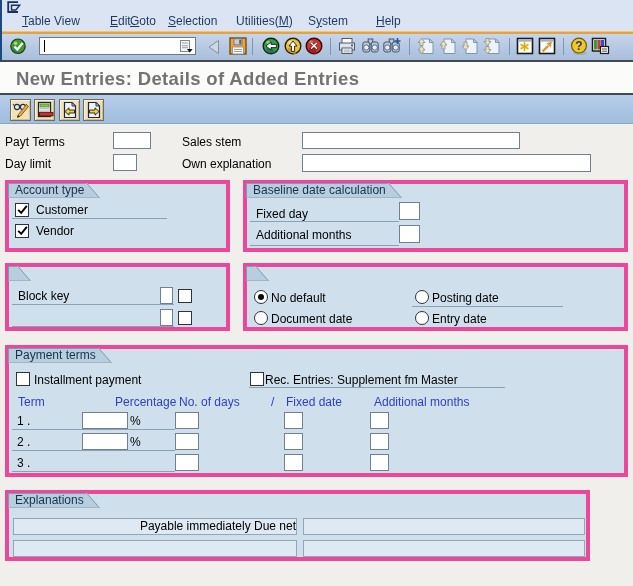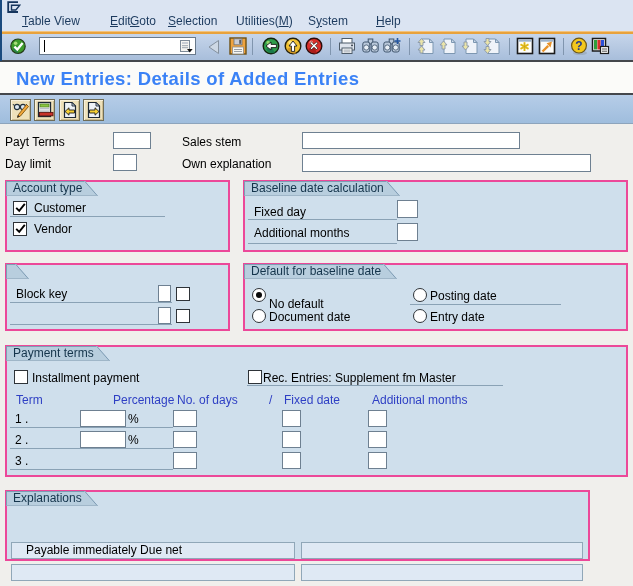--- a/index.html
+++ b/index.html
@@ -17,40 +17,40 @@
   #orangebar { position:absolute; left:0; top:31px; width:633px; height:3px; background:#e8a23c; border-top:1px solid #f3c37d; }
   #toolbar { position:absolute; left:0; top:34px; width:633px; height:26px; background:linear-gradient(#c6d5ea,#a8bedb); }
   #toolbar-rule { position:absolute; left:0; top:60px; width:633px; height:2px; background:#44474c; }
   .tbi { position:absolute; top:3px; }
   .tbsep { position:absolute; top:4px; width:1px; height:17px; background:#8095ae; }
   #cmdfield { position:absolute; left:39px; top:3px; width:157px; height:18px; background:#fff; border:1px solid #68798b; }
   #cmdcaret { position:absolute; left:4px; top:2px; width:1px; height:12px; background:#000; }
   #cmdicon { position:absolute; right:2px; top:2px; }
 
   #titlebar { position:absolute; left:0; top:62px; width:633px; height:31px; background:#fbfbf9; }
-  #titlebar .title { position:absolute; left:16px; top:6px; font-size:18.5px; font-weight:bold; color:#3b82f6; letter-spacing:0.35px; }
+  #titlebar .title { position:absolute; left:16px; top:6px; font-size:18.5px; font-weight:bold; color:#737373; letter-spacing:0.35px; }
   #title-rule { position:absolute; left:0; top:93px; width:633px; height:2px; background:#44474c; }
 
   #apptoolbar { position:absolute; left:0; top:95px; width:633px; height:29px; background:linear-gradient(#b6cde8,#9fbddd); border-bottom:1px solid #8da4bc; }
   .abtn { position:absolute; top:4px; width:21px; height:22px; background:#eee1bb; border:1px solid #6f6d58; box-shadow:inset 1px 1px 0 #f9f1dc, inset -1px -1px 0 #cdbd92; display:flex; align-items:center; justify-content:center; }
 
   
   #content { position:absolute; left:0; top:125px; width:633px; height:461px; }
   .lb { position:absolute; font-size:12px; color:#000; white-space:nowrap; line-height:14px; }
   .bh { color:#2e3fc4; }
   .fld { position:absolute; background:#fff; border:1px solid #6e8091; }
-  .dfld { position:absolute; background:#dfe9f4; border:1px solid #90a7b8; font-size:12px; line-height:15px; padding-left:14px; white-space:nowrap; overflow:hidden;margin-top:26px; }
+  .dfld { position:absolute; background:#dfe9f4; border:1px solid #90a7b8; font-size:12px; line-height:15px; padding-left:14px; white-space:nowrap; overflow:hidden; }
   .hr { position:absolute; height:1px; background:#8aa2b5; }
   .cb { position:absolute; width:14px; height:14px; background:#fff; border:1px solid #2e3338; }
   .cb svg { position:absolute; left:0; top:-1px; visibility:hidden; }
   .cb.checked svg { visibility:visible; }
   .rb { position:absolute; width:14px; height:14px; border-radius:50%; background:#fff; border:1px solid #2e3338; }
   .rb.selected::after { content:''; position:absolute; left:3px; top:3px; width:6px; height:6px; border-radius:50%; background:#0a0a0a; }
 
-  .gbox { position:absolute; background:#cfdfec; border:2px solid #ec4899; }
+  .gbox { position:absolute; background:#cfdfec; border:4px solid #ec4899;text-align:right; }
   .gtab { position:absolute; top:-1px; left:-1px; height:15px; background:#b8cede; border-top:1px solid #7e9cb4; border-left:1px solid #7e9cb4; border-bottom:1px solid #9fb6c8; padding:0 2px 0 6px; font-size:12px; line-height:13px; color:#14344b; white-space:nowrap; z-index:2; }
   .gtab svg.cap { position:absolute; left:100%; top:-1px; }
 </style>
 </head>
 <body>
 
 <div id="screen">
 
   <div id="topstrip"></div>
   <div id="leftborder"></div>
@@ -302,29 +302,29 @@
       <div class="hr" style="left:3px; top:37px; width:162px;"></div>
       <span class="lb" style="left:9px; top:52px;margin-top:40px;">Payment Method</span>
       <div class="fld" style="left:151px; top:42px; width:13px; height:17px;"><span></span></div>
       <div class="cb" style="left:169px; top:44px;">
         
       </div>
       <div class="hr" style="left:3px; top:59px; width:162px;"></div>
     </div>
 
     <div class="gbox" style="left:243px; top:138px; width:385px; height:68px;">
-      <div class="gtab"><span>Default for baseline date</span>
+      <div class="gtab">
         <svg class="cap" width="15" height="15" viewBox="0 0 15 15">
             <path d="M0 0 L1.2 0 L14 15 L0 15 Z" fill="#b8cede"></path>
             <path d="M0.6 0.2 L13.6 15" stroke="#7e9cb4" stroke-width="1"></path>
             <path d="M0 14.5 L13.5 14.5" stroke="#9fb6c8" stroke-width="1"></path>
           </svg>
       </div>
       <div class="rb selected checked" style="left:7px; top:23px;"></div>
-      <span class="lb" style="left:24px; top:32px;">No default</span>
+      <span class="lb" style="left:24px; top:24px;">No default</span>
       <div class="rb" style="left:168px; top:23px;"></div>
       <span class="lb" style="left:185px; top:24px;">Posting date</span>
       <div class="hr" style="left:165px; top:39px; width:151px;"></div>
       <div class="rb" style="left:7px; top:44px;"></div>
       <span class="lb" style="left:24px; top:45px;">Document date</span>
       <div class="rb" style="left:168px; top:44px;"></div>
       <span class="lb" style="left:185px; top:45px;">Entry date</span>
     </div>
 
     <div class="gbox" style="left:5px; top:220px; width:623px; height:132px;">

